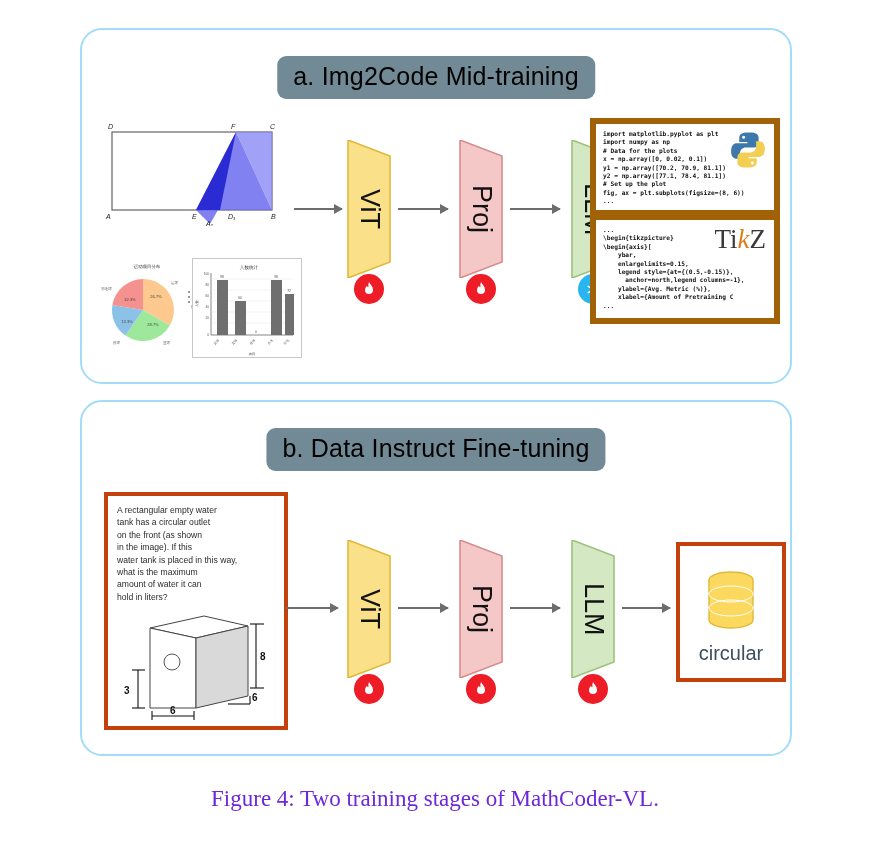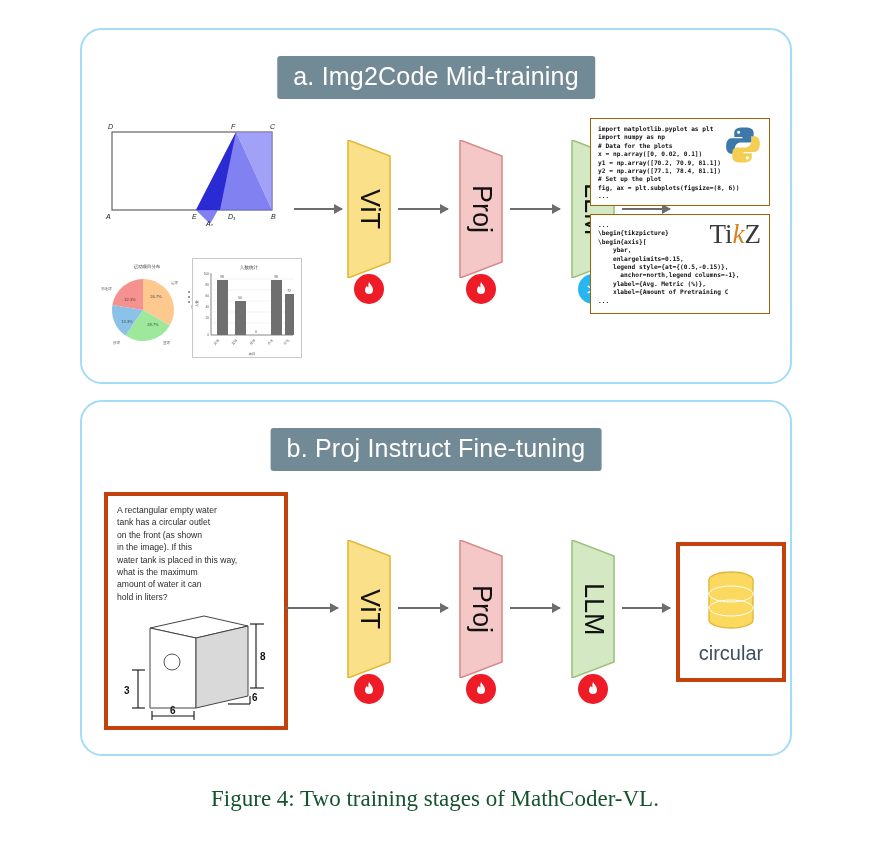--- a/index.html
+++ b/index.html
@@ -3,21 +3,21 @@
 <meta charset="utf-8">
 <style>
   html,body{margin:0;padding:0;background:#ffffff;}
   body{width:870px;height:860px;font-family:"Liberation Sans",sans-serif;position:relative;overflow:hidden;}
 
   .panel{position:absolute;border:2px solid #a3dcf7;border-radius:22px;background:#fff;}
   #panel-a{left:80px;top:28px;width:708px;height:352px;}
   #panel-b{left:80px;top:400px;width:708px;height:352px;}
 
   .banner{position:absolute;left:50%;transform:translateX(-50%);
-    background:#728a96;color:#ffffff;border-radius:3px;
+    background:#728a96;color:#000000;border-radius:9px;
     font-size:25px;padding:6px 16px 8px 16px;white-space:nowrap;letter-spacing:.2px;}
 
   
   .module{position:absolute;}
   .trap{width:100%;height:100%;}
   .trap-label{position:absolute;left:0;top:0;width:100%;height:100%;
     display:flex;align-items:center;justify-content:center;
     font-size:27px;color:#111;writing-mode:vertical-rl;letter-spacing:0px;}
   .badge{position:absolute;width:30px;height:30px;border-radius:50%;
     display:flex;align-items:center;justify-content:center;
@@ -25,35 +25,35 @@
   .badge.fire{background:#ed1c26;}
   .badge.snow{background:#29b6f0;}
   .badge svg{display:block;}
 
   
   .arrow{position:absolute;height:2px;background:#6d6d6d;}
   .arrow::after{content:"";position:absolute;right:-1px;top:-4px;
     border-left:9px solid #6d6d6d;border-top:5px solid transparent;border-bottom:5px solid transparent;}
 
   
-  .codebox{position:absolute;border:1px solid #a16207;background:#fff;overflow:hidden;}
+  .codebox{position:absolute;border:6px solid #a16207;background:#fff;overflow:hidden;}
   .codebox pre{margin:0;padding:6px 7px;font-family:"DejaVu Sans Mono",monospace;
     font-size:6.2px;line-height:8.4px;color:#111;white-space:pre;font-weight:bold;}
 
   .pylogo{position:absolute;right:6px;top:6px;width:40px;height:40px;}
   .tikz{position:absolute;right:8px;top:4px;font-family:"Liberation Serif",serif;font-size:27px;color:#3a3a3a;}
   .tikz i{color:#d98021;font-style:italic;font-family:"Liberation Serif",serif;}
 
   .imgbox{position:absolute;border:1px solid #c8c8c8;background:#fff;}
   .plainbox{position:absolute;border:4px solid #c2410c;background:#fff;}
 
   .qtext{position:absolute;font-size:8.6px;line-height:12.4px;color:#2b2b2b;white-space:pre-line;}
 
   .caption{position:absolute;left:0;top:786px;width:870px;text-align:center;
-    font-family:"Liberation Serif",serif;font-size:23px;color:#14532d;}
+    font-family:"Liberation Serif",serif;font-size:23px;color:#6d28d9;}
 
   .solutions-label{position:absolute;width:100%;text-align:center;font-size:20px;color:#3d4f5c;}
 </style>
 </head>
 <body>
 
 <div class="panel" id="panel-a">
 
   <div class="banner" style="top:26px;">a. Img2Code Mid-training</div>
 
@@ -220,21 +220,21 @@
       anchor=north,legend columns=-1},
     ylabel={Avg. Metric (%)},
     xlabel={Amount of Pretraining C
 ...</pre>
     <div class="tikz"><span>Ti</span><i>k</i><span>Z</span></div>
   </div>
 </div>
 
 <div class="panel" id="panel-b">
 
-  <div class="banner" style="top:26px;">b. Proj Instruct Fine-tuning</div>
+  <div class="banner" style="top:26px;">b. Data Instruct Fine-tuning</div>
 
   <div class="plainbox" style="left:22px;top:90px;width:176px;height:230px;">
     <div class="qtext" style="left:9px;top:8px;width:162px;">A rectangular empty water
 tank has a circular outlet
 on the front (as shown
 in the image). If this
 water tank is placed in this way,
 what is the maximum
 amount of water it can
 hold in liters?</div>

